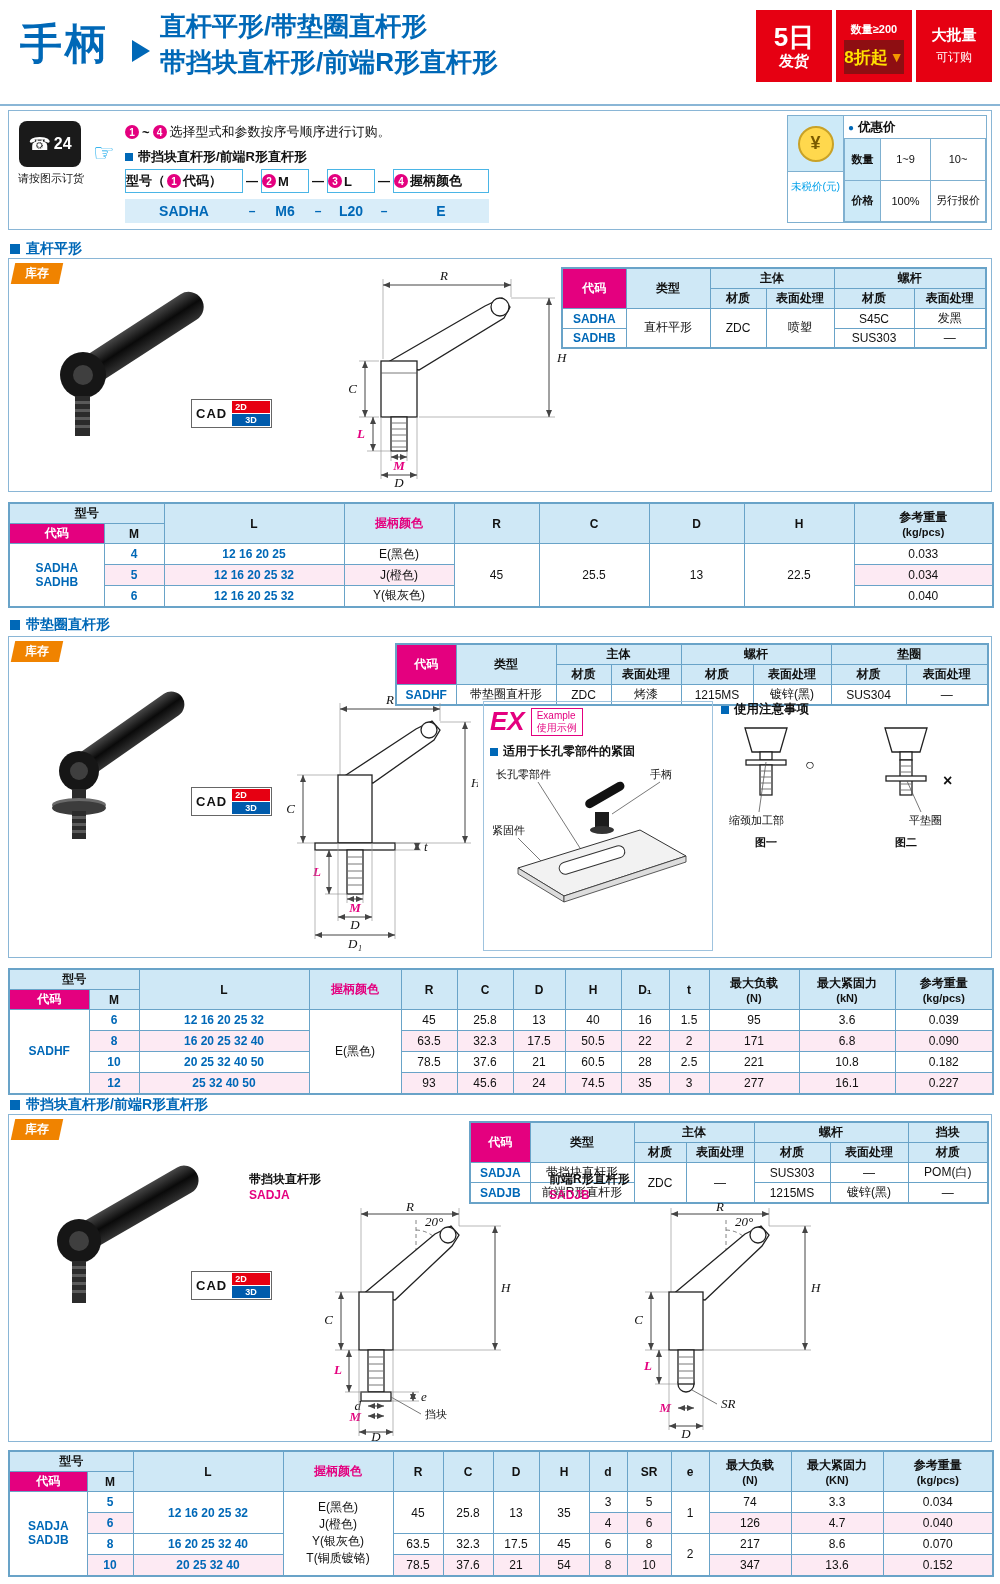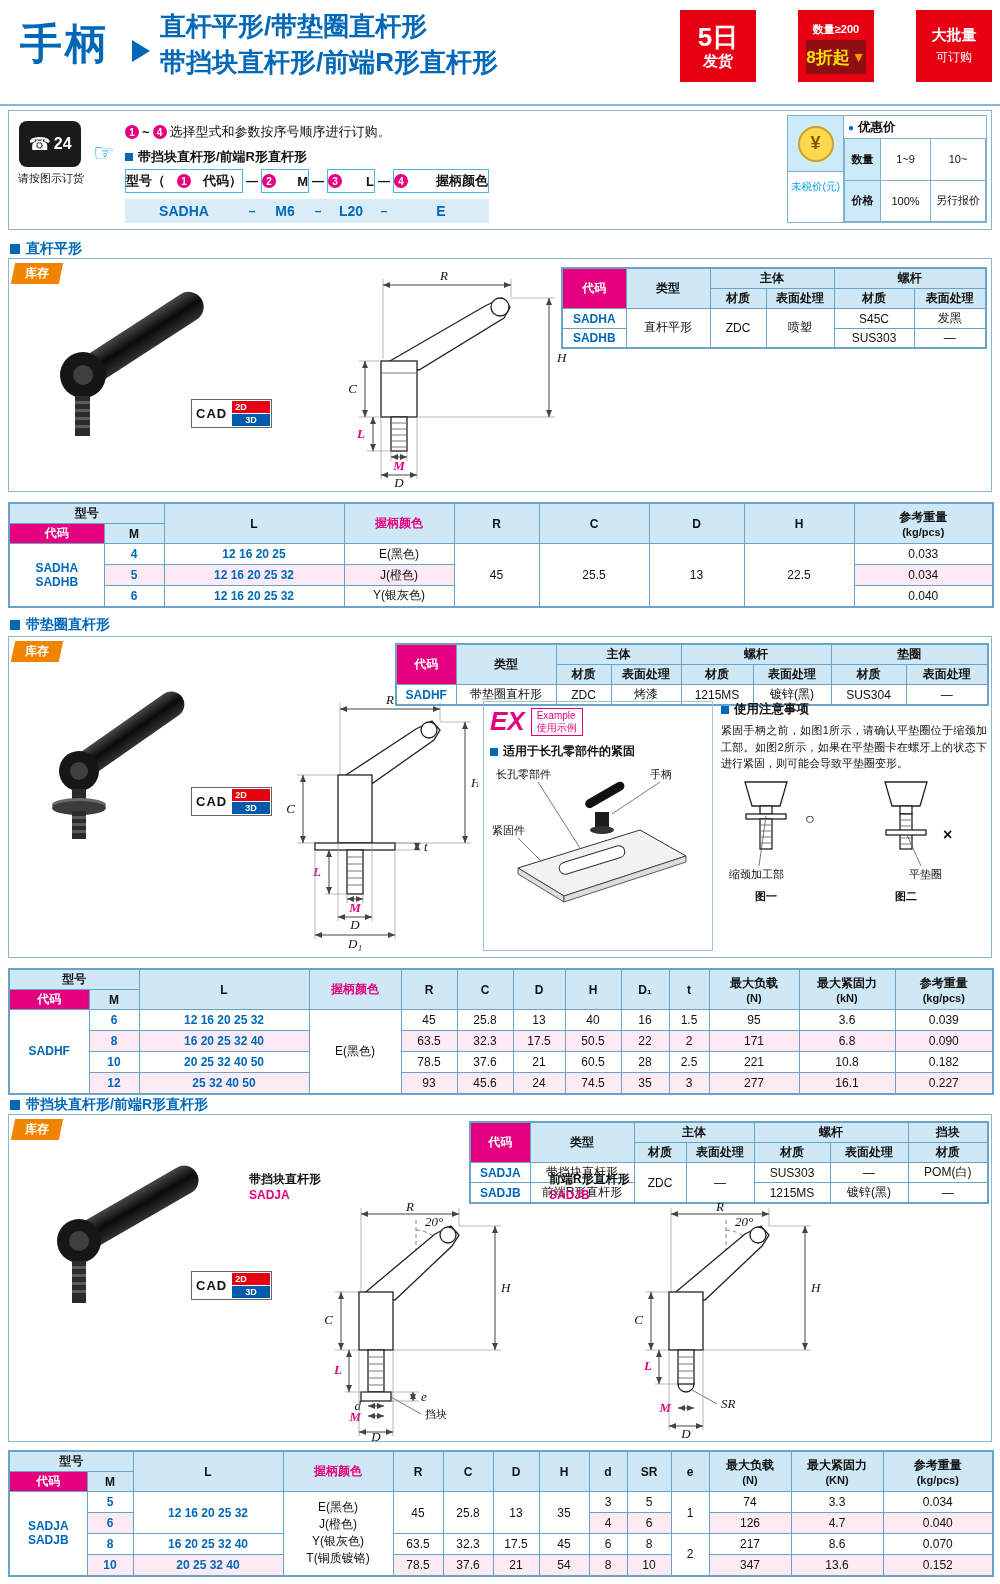--- a/index.html
+++ b/index.html
@@ -6,21 +6,21 @@
   html,body { background:#fff; }
   body { font-family:"Liberation Sans","DejaVu Sans",sans-serif; color:#111; }
   .page { position:relative; width:1000px; height:1584px; background:#fff; overflow:hidden; font-size:12px; }
   .abs { position:absolute; }
 
   
   .brand { position:absolute; left:20px; top:16px; font-size:42px; font-weight:bold; color:#0068b7; letter-spacing:3px; }
   .brand-arrow { position:absolute; left:132px; top:40px; width:0; height:0; border-top:11px solid transparent; border-bottom:11px solid transparent; border-left:18px solid #0068b7; }
   .hdr-titles { position:absolute; left:160px; top:8px; font-size:26px; font-weight:bold; color:#0068b7; line-height:36px; }
   .badges { position:absolute; right:8px; top:10px; display:flex; gap:4px; }
-  .badge { width:76px; height:72px; background:#e60012; color:#fff; display:flex; flex-direction:column; align-items:center; justify-content:center; text-align:right;margin-left:38px; }
+  .badge { width:76px; height:72px; background:#e60012; color:#fff; display:flex; flex-direction:column; align-items:center; justify-content:center; text-align:right; }
   .b-ship-big { font-size:26px; font-weight:bold; line-height:30px; }
   .b-ship-small { font-size:15px; font-weight:bold; }
   .b-qty { padding:8px; }
   .b-qty-top { width:100%; height:32px; display:flex; align-items:center; justify-content:center; font-size:11px; font-weight:bold; }
   .b-qty-bot { width:100%; height:48px; background:#8e0e12; display:flex; align-items:center; justify-content:center; gap:2px; }
   .b-qty-txt { color:#ffe100; font-size:17px; font-weight:bold; }
   .b-qty-arrow { color:#f39800; font-size:14px; }
   .b-bulk-top { font-size:15px; font-weight:bold; }
   .b-bulk-bot { font-size:12px; margin-top:4px; }
   .hdr-rule { position:absolute; left:0; top:104px; width:1000px; height:2px; background:#8ab6d6; }
@@ -42,21 +42,21 @@
   
   .phone { width:62px; height:46px; background:#1a1a1a; border-radius:8px; color:#fff; display:flex; align-items:center; justify-content:center; gap:3px; }
   .ph-glyph { font-size:18px; }
   .ph-24 { font-size:16px; font-weight:bold; }
   .ph-cap { font-size:11px; text-align:center; }
   .hand { font-size:24px; color:#00a0e9; }
   .inst { display:flex; align-items:center; gap:3px; font-size:13px; }
   .num { width:14px; height:14px; border-radius:50%; background:#e4007f; color:#fff; font-size:10px; font-weight:bold; display:inline-flex; align-items:center; justify-content:center; flex:none; }
   .subrow { display:flex; align-items:center; gap:5px; font-size:13px; font-weight:bold; }
   .f-row { display:flex; align-items:center; }
-  .fbox { border:1px solid #4ab5e6; height:24px; display:flex; align-items:center; justify-content:space-between; gap:2px; font-size:13px; font-weight:bold; }
+  .fbox { border:1px solid #4ab5e6; height:24px; display:flex; align-items:center; justify-content:flex-start; gap:2px; font-size:13px; font-weight:bold; }
   .fdash { width:18px; text-align:center; font-weight:bold; }
   .ex-row { display:flex; align-items:center; background:#d9edf9; height:24px; }
   .exc { color:#0068b7; font-weight:bold; font-size:14px; text-align:center; }
   .exd { width:18px; text-align:center; color:#0068b7; font-weight:bold; }
   .price { display:flex; border:1px solid #7fb0d0; background:#fff; }
   .p-left { width:56px; border-right:1px solid #7fb0d0; display:flex; flex-direction:column; }
   .coin-cell { height:56px; background:#cdeaf8; display:flex; align-items:center; justify-content:center; border-bottom:1px solid #7fb0d0; }
   .coin { width:36px; height:36px; border-radius:50%; background:#ffd84d; border:2px solid #c9a227; display:flex; align-items:center; justify-content:center; font-weight:bold; font-size:18px; color:#7a5a00; }
   .p-note { color:#00a0e9; font-size:10.5px; text-align:center; padding-top:8px; }
   .p-right { flex:1; display:flex; flex-direction:column; }
@@ -559,21 +559,20 @@
           <ellipse cx="0" cy="4" rx="12" ry="4" fill="#333"></ellipse>
         </g>
       </svg>
     </div>
 
     <div class="abs" style="left:712px; top:64px; width:266px; height:252px;">
       <div class="note-title">
         <span class="sq s8"></span>
         <span>使用注意事项</span>
       </div>
-      <div class="note-body">紧固手柄之前，如图1所示，请确认平垫圈位于缩颈加工部。如图2所示，如果在平垫圈卡在螺牙上的状态下进行紧固，则可能会导致平垫圈变形。</div>
       <svg width="264" height="150" viewBox="0 0 264 150" style="margin-top:6px">
         <polygon class="ol" points="24,4 66,4 59,28 31,28"></polygon>
         <rect class="ol" x="39" y="28" width="12" height="8"></rect>
         <rect class="ol" x="25" y="36" width="40" height="5"></rect>
         <rect class="ol" x="39" y="41" width="12" height="30"></rect>
         <line class="thr" x1="40" y1="47" x2="50" y2="47"></line>
           <line class="thr" x1="40" y1="53" x2="50" y2="53"></line>
         <line class="thr" x1="40" y1="59" x2="50" y2="59"></line>
           <line class="thr" x1="40" y1="65" x2="50" y2="65"></line>
         <text class="okng" x="84" y="46">○</text>

